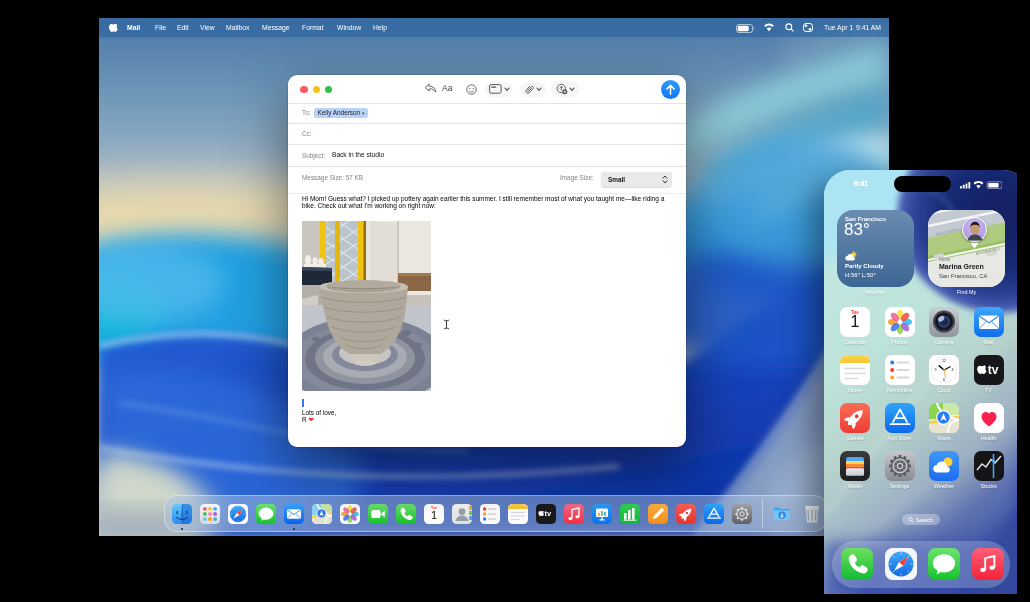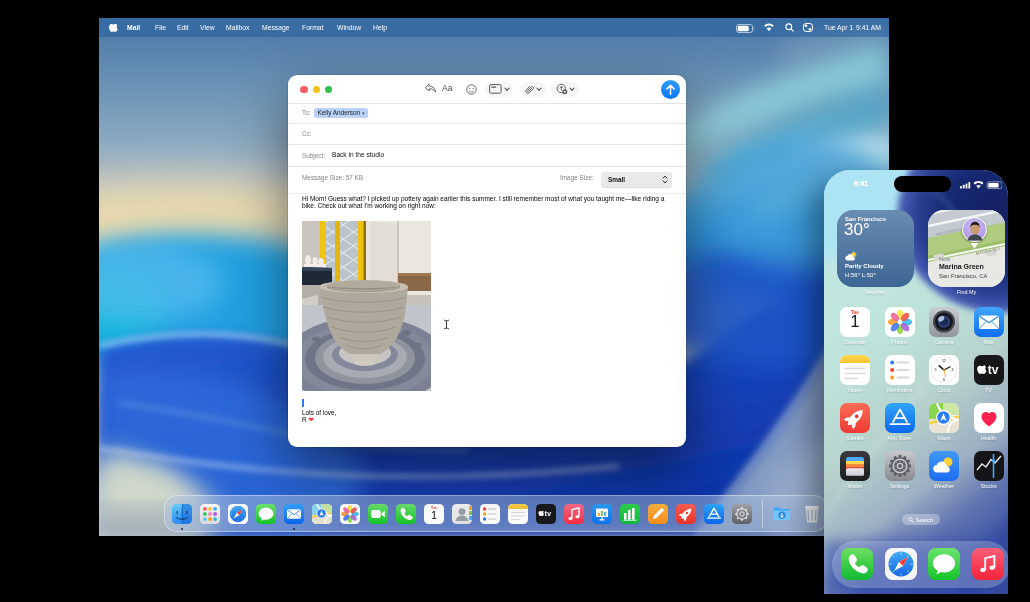--- a/index.html
+++ b/index.html
@@ -20,21 +20,21 @@
 .sep { position:absolute; left:0; width:398px; height:1px; background:#e4e4e4; }
 .glabel { position:absolute; color:#82828a; font-size:6.4px; }
 .toolbtn { position:absolute; top:6.5px; height:15.5px; background:#f6f6f7;
   border-radius:8px; display:flex; align-items:center; justify-content:center; }
 
 #dock { position:absolute; left:65px; top:477px; width:663px; height:37px;
   background:rgba(175,198,226,0.5); border:0.5px solid rgba(255,255,255,0.4);
   border-radius:13px; }
 .dicon { position:absolute; top:486px; width:20px; height:20px; border-radius:4.6px; overflow:hidden; }
 
-#phone { position:absolute; left:824px; top:170px; width:184px; height:424px;
+#phone { position:absolute; left:824px; top:170px; width:205px; height:424px;
   border-radius:26px 26px 0 0; overflow:hidden;
   box-shadow:-12px 12px 30px rgba(0,0,0,0.4); }
 #pwall { position:absolute; left:0; top:0; }
 .pwidget { position:absolute; top:40px; width:77px; height:77px; border-radius:16px; overflow:hidden; }
 .plabel { position:absolute; color:#fff; font-size:5.4px; text-align:center; text-shadow:0 0.5px 1.5px rgba(0,0,0,0.25); }
 .picon { position:absolute; width:30px; height:30px; border-radius:7px; overflow:hidden; }
 .pdockicon { position:absolute; top:378px; width:32px; height:32px; border-radius:7.5px; overflow:hidden; }
 </style>
 </head>
 <body>
@@ -514,21 +514,21 @@
           </g>
         <path d="M18.5,7.6 L16.2,4.8 C16.8,4.2 17.6,3.9 18.5,3.9 C19.4,3.9 20.2,4.2 20.8,4.8 Z M14.9,3.4 C15.8,2.5 17.1,1.9 18.5,1.9 C19.9,1.9 21.2,2.5 22.1,3.4 L23.4,1.9 C22.2,0.7 20.4,0 18.5,0 C16.6,0 14.8,0.7 13.6,1.9 Z" fill="#fff"></path>
         <rect x="27" y="0.8" width="15" height="6.8" rx="2" fill="none" stroke="#fff" stroke-opacity="0.55" stroke-width="0.9"></rect>
         <rect x="28.2" y="2" width="10.5" height="4.4" rx="1" fill="#fff"></rect>
         <path d="M42.8,2.8 v2.8 c0.8,-0.25 0.8,-2.55 0,-2.8" fill="#fff" fill-opacity="0.55"></path>
       </svg>
     </div>
     <div id="pwidgets">
       <div class="pwidget" style="left:13px;background:linear-gradient(180deg,#6a8cb0,#3c6694)">
         <div style="position:absolute;left:8px;top:6px;font-size:6px;font-weight:600;color:#fff">San Francisco</div>
-        <div style="position:absolute;left:7px;top:10px;font-size:17px;font-weight:300;color:#fff">30°</div>
+        <div style="position:absolute;left:7px;top:10px;font-size:17px;font-weight:300;color:#fff">83°</div>
         <svg style="position:absolute;left:8px;top:41px" width="13" height="10" viewBox="0 0 13 10">
             <circle cx="8.5" cy="3.6" r="2.4" fill="#fdd13a"></circle>
             <path d="M8.5,0 v1 M11.2,1.1 l-0.7,0.7 M12.6,3.6 h-1 M11.2,6.1 l-0.7,-0.7" stroke="#fdd13a" stroke-width="0.7"></path>
             <path d="M2.6,9.4 C1.2,9.4 0.2,8.4 0.2,7.2 C0.2,6 1.2,5.1 2.4,5.1 C2.8,3.9 3.9,3.1 5.2,3.1 C6.8,3.1 8.1,4.3 8.2,5.8 C9.2,6 9.9,6.8 9.9,7.8 C9.9,8.7 9.1,9.4 8.1,9.4 Z" fill="#fff"></path>
           </svg>
         <div style="position:absolute;left:8px;top:52.5px;font-size:6px;font-weight:600;color:#fff">Partly Cloudy</div>
         <div style="position:absolute;left:8px;top:61.5px;font-size:6px;color:#fff">H:56° L:50°</div>
       </div>
       <div class="plabel" style="left:13px;top:119px;width:77px">Weather</div>
       <div class="pwidget" style="left:104px;background:#dfe3e0">

